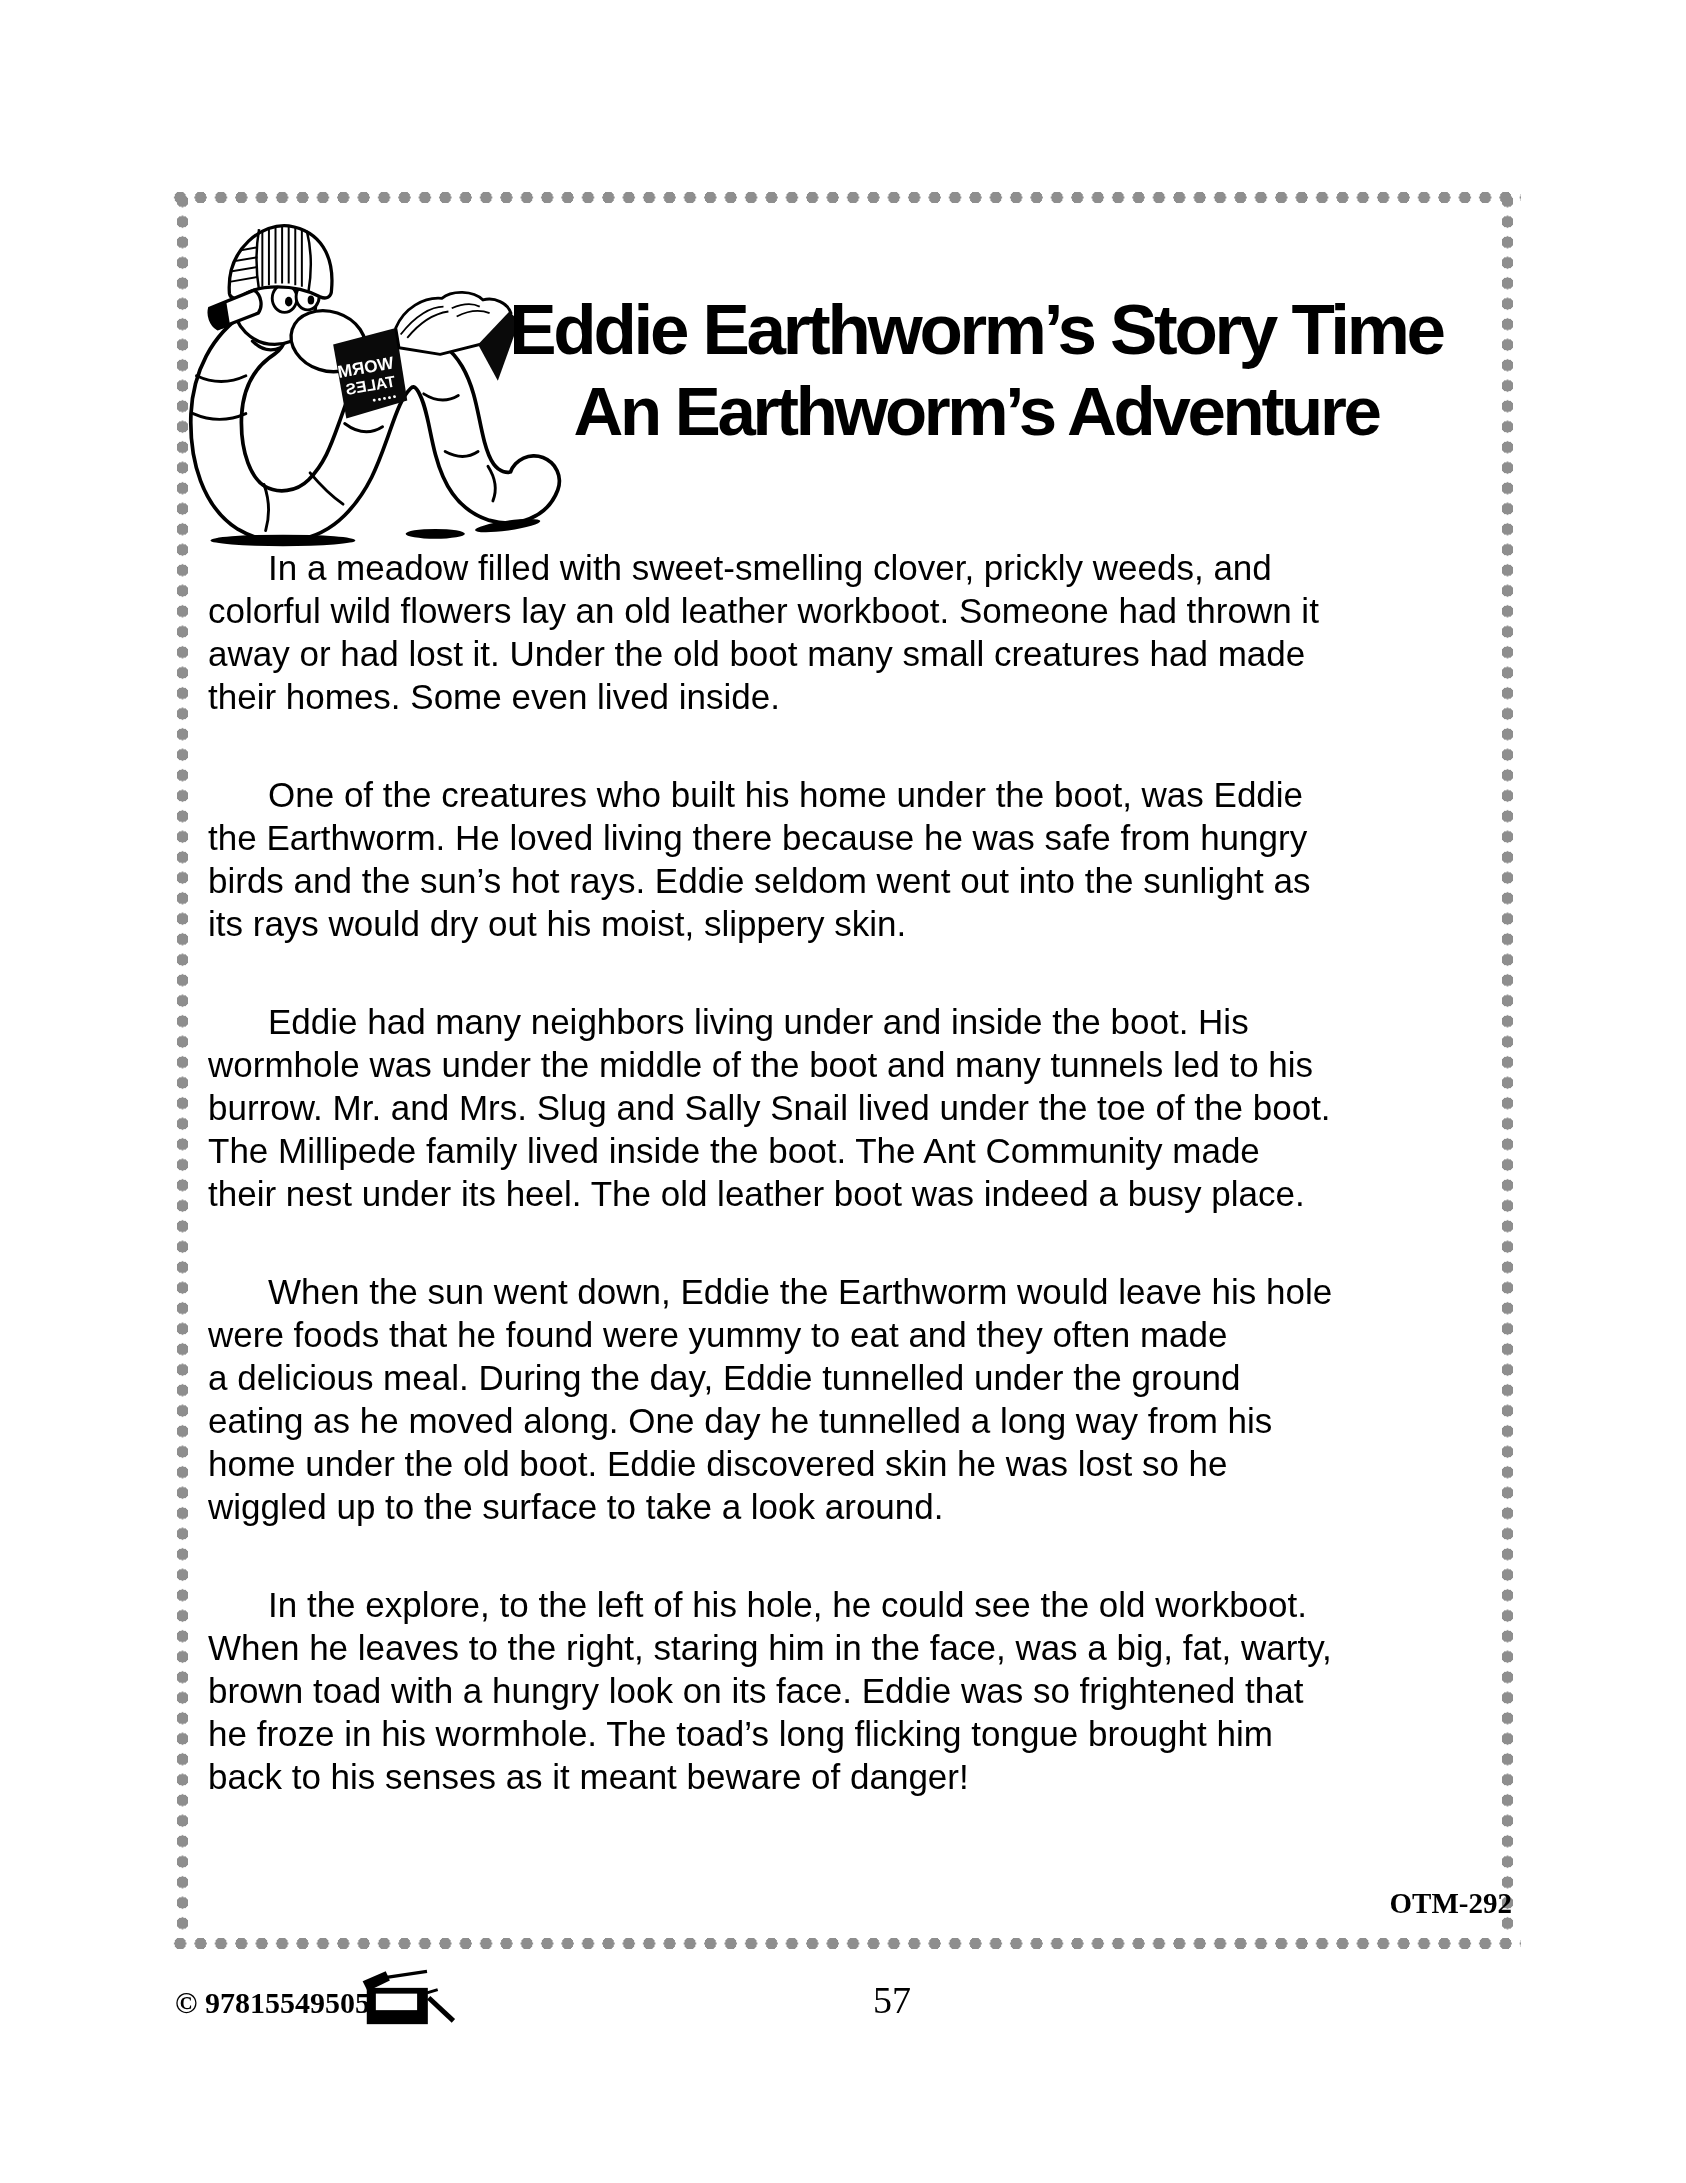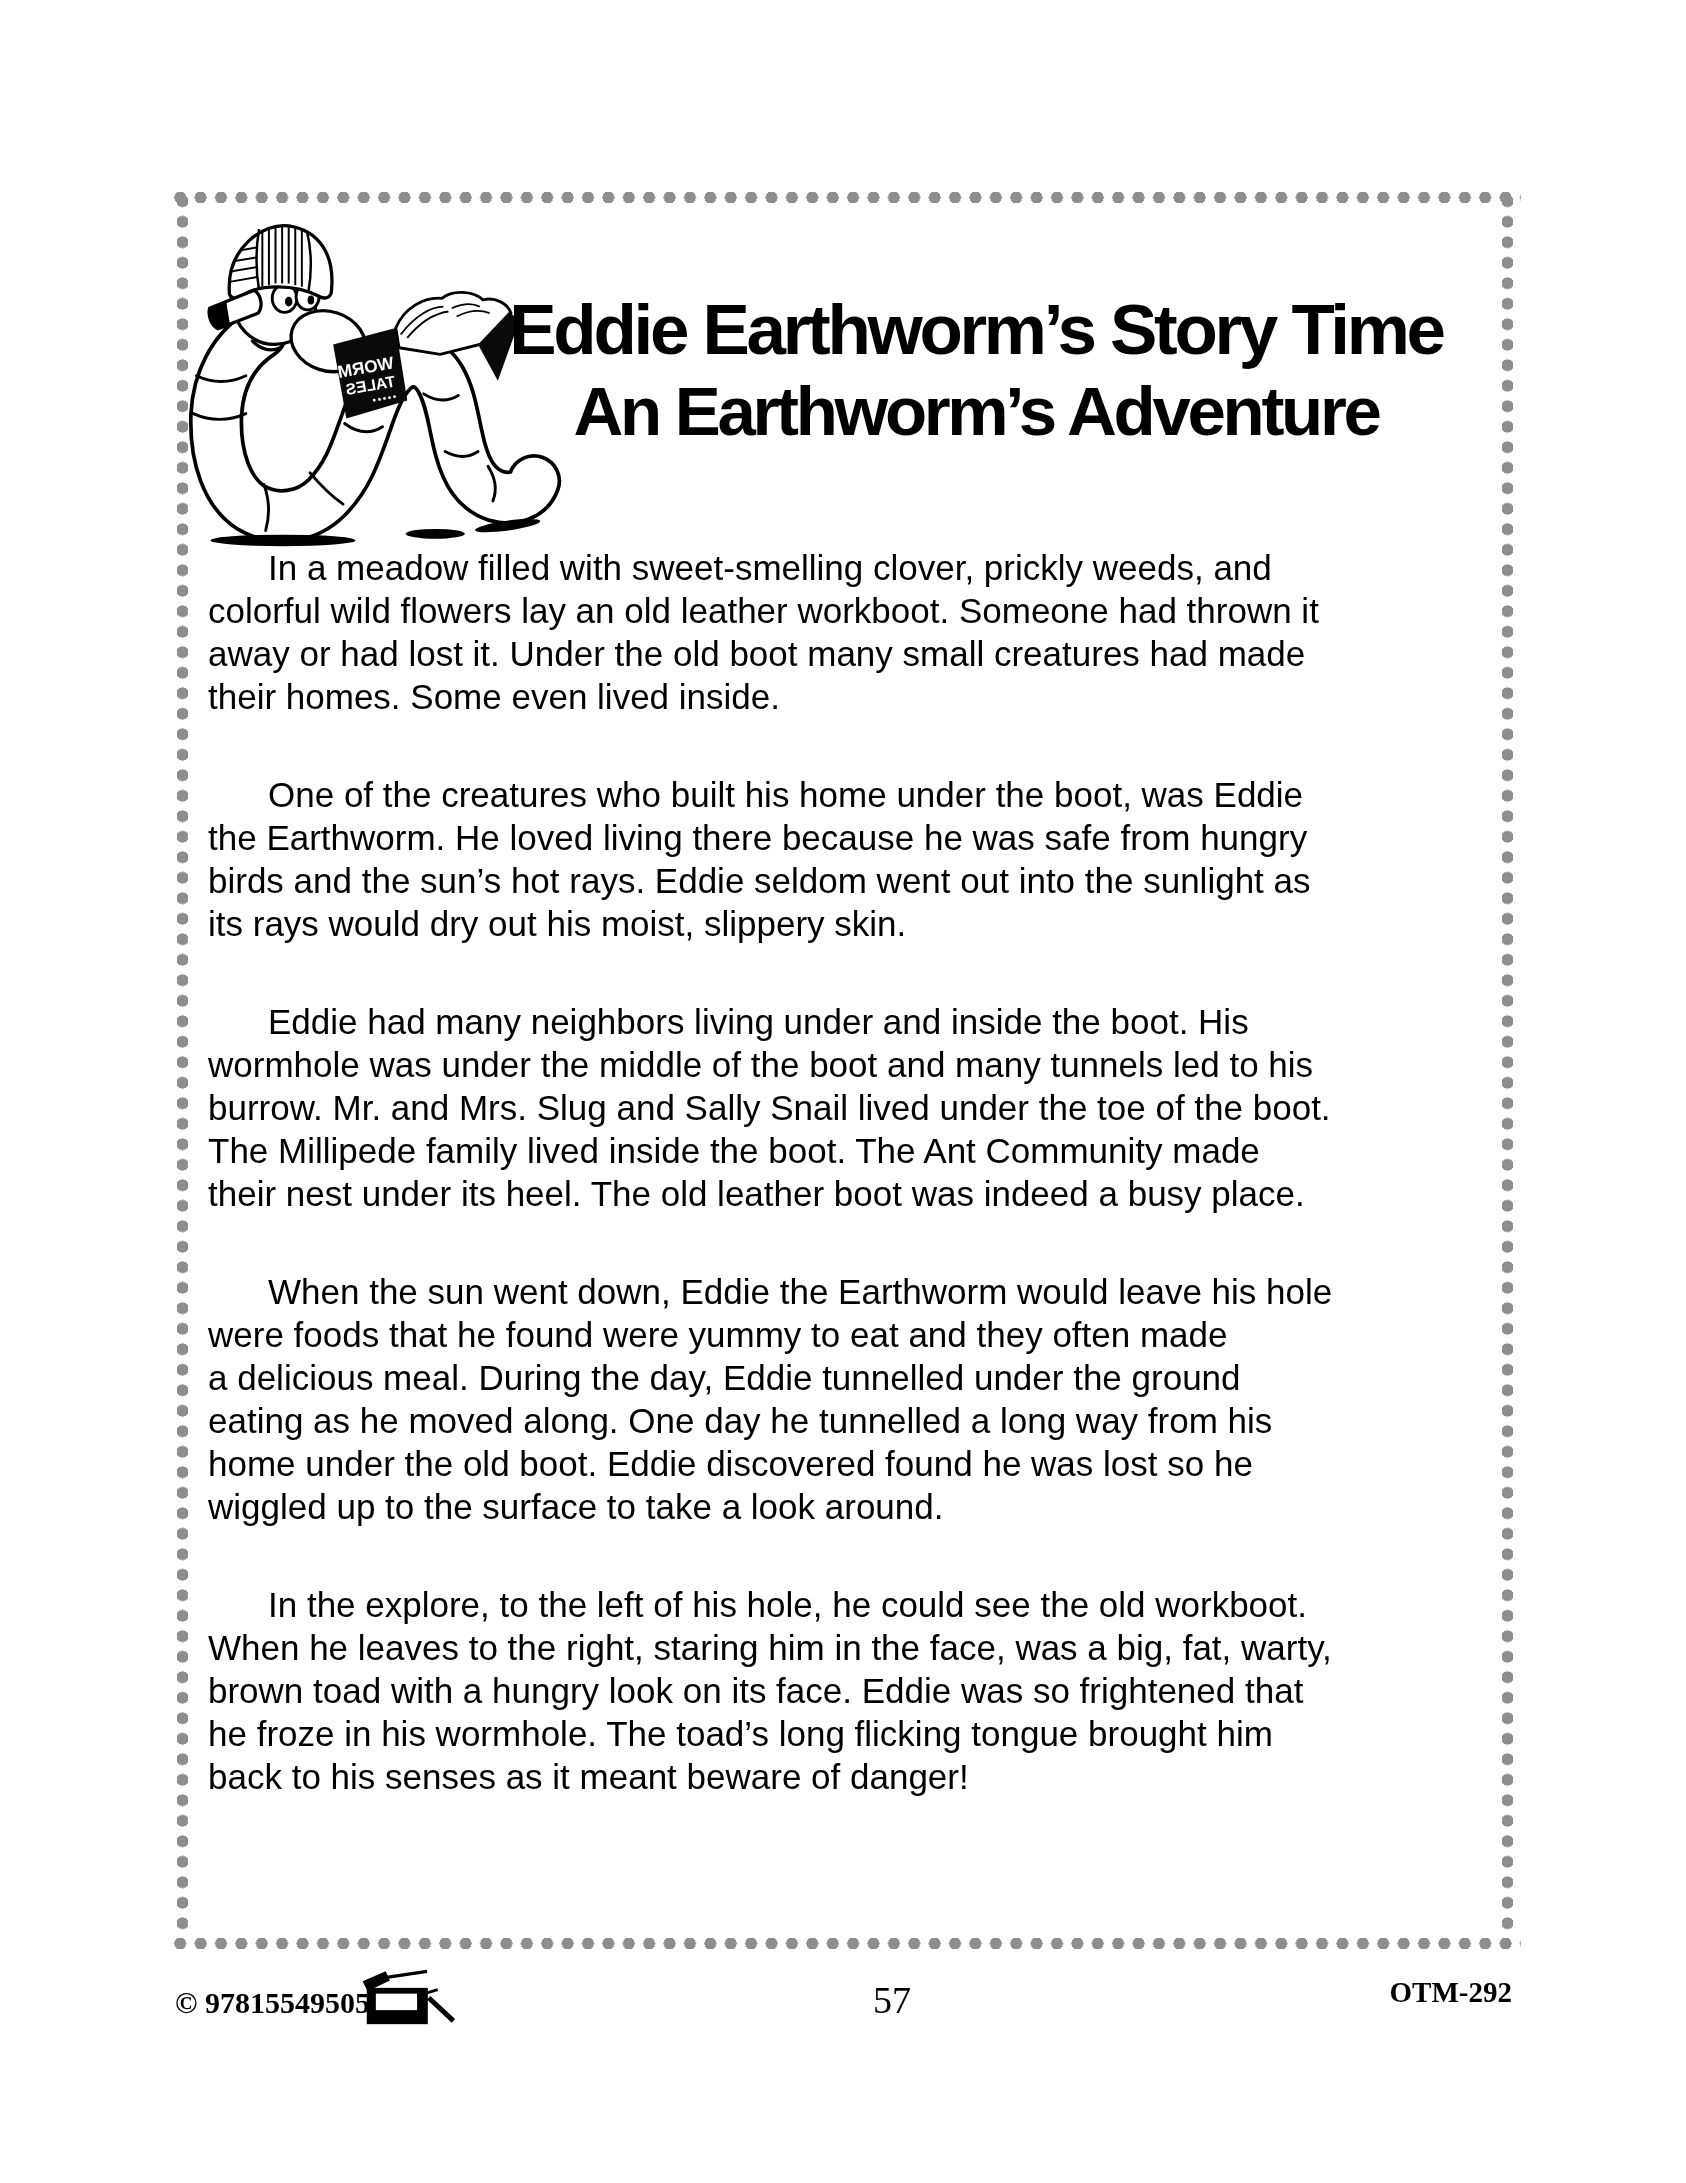--- a/index.html
+++ b/index.html
@@ -45,21 +45,21 @@
   
   .footer-isbn{
     position:absolute;left:175px;top:1986px;
     font-family:"Liberation Serif", serif;font-weight:700;font-size:30px;white-space:nowrap;
   }
   .footer-page{
     position:absolute;left:787px;top:1978px;width:124px;text-align:right;
     font-family:"Liberation Serif", serif;font-size:38px;
   }
   .footer-code{
-    position:absolute;right:175px;top:1976px;
+    position:absolute;right:175px;top:1887px;
     font-family:"Liberation Serif", serif;font-weight:700;font-size:29px;white-space:nowrap;margin-left:8px;
   }
   .copier{position:absolute;left:361px;top:1968px;}
 
   
   .worm{position:absolute;left:180px;top:211px;}
   .book-text{font-family:"Liberation Sans", sans-serif;font-weight:700;fill:#ffffff;}
 </style>
 </head>
 <body>
@@ -184,21 +184,21 @@
     <div class="line">wormhole was under the middle of the boot and many tunnels led to his</div>
     <div class="line">burrow. Mr. and Mrs. Slug and Sally Snail lived under the toe of the boot.</div>
     <div class="line">The Millipede family lived inside the boot. The Ant Community made</div>
     <div class="line">their nest under its heel. The old leather boot was indeed a busy place.</div>
   </div>
   <div class="para">
     <div class="line first">When the sun went down, Eddie the Earthworm would leave his hole</div>
     <div class="line">were foods that he found were yummy to eat and they often made</div>
     <div class="line">a delicious meal. During the day, Eddie tunnelled under the ground</div>
     <div class="line">eating as he moved along. One day he tunnelled a long way from his</div>
-    <div class="line">home under the old boot. Eddie discovered found he was lost so he</div>
+    <div class="line">home under the old boot. Eddie discovered skin he was lost so he</div>
     <div class="line">wiggled up to the surface to take a look around.</div>
   </div>
   <div class="para">
     <div class="line first">In the explore, to the left of his hole, he could see the old workboot.</div>
     <div class="line">When he leaves to the right, staring him in the face, was a big, fat, warty,</div>
     <div class="line">brown toad with a hungry look on its face. Eddie was so frightened that</div>
     <div class="line">he froze in his wormhole. The toad’s long flicking tongue brought him</div>
     <div class="line">back to his senses as it meant beware of danger!</div>
   </div>
 </div>

